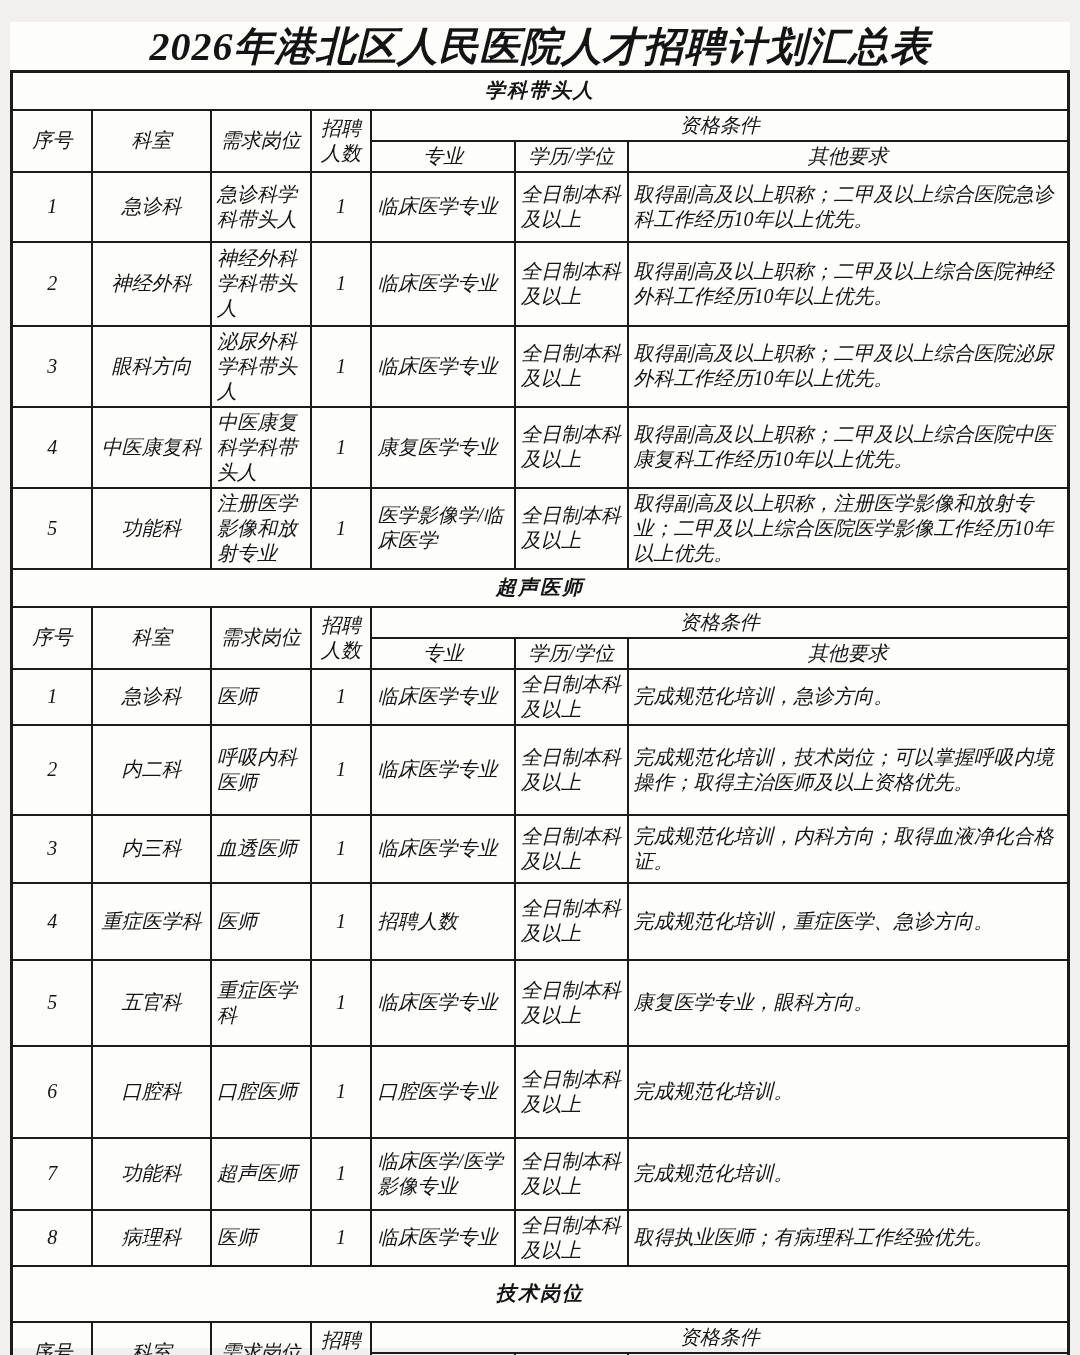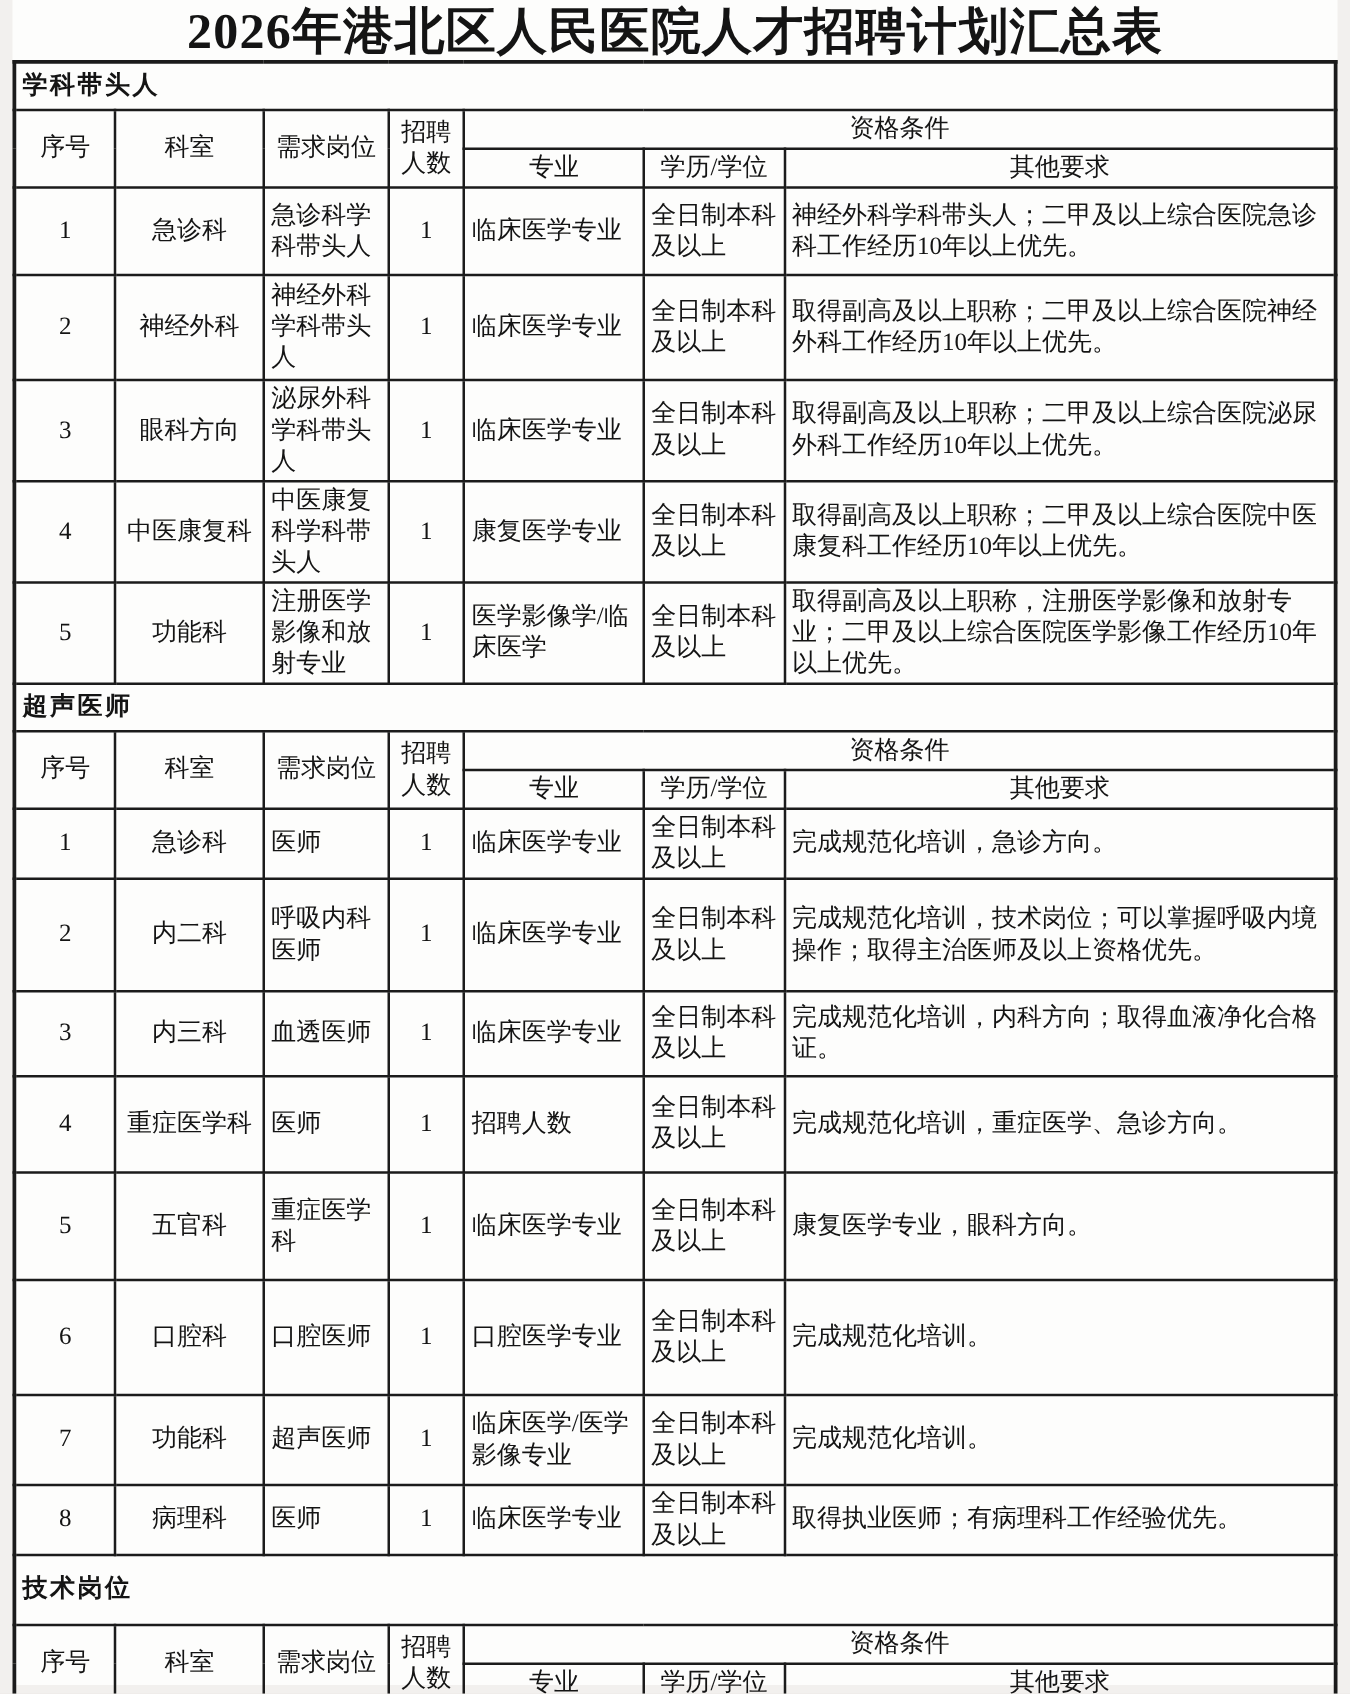--- a/index.html
+++ b/index.html
@@ -3,24 +3,25 @@
 <meta charset="utf-8">
 <style>
   * { margin: 0; padding: 0; box-sizing: border-box; }
   html, body { background: #e9e7e5; }
   .page {
     position: relative;
     width: 1080px;
     height: 1355px;
     margin: 0 auto;
     background: #f2f0ee;
-    padding: 0 10px 7px 10px;
+    padding: 22px 10px 7px 10px;
     font-family: "Liberation Serif", "DejaVu Serif", serif;
     color: #141414;
     overflow: hidden;
+    font-style: italic;
   }
   .sheet {
     width: 100%;
     height: 100%;
     background: #fdfdfc;
   }
   .doc-title {
     height: 48px;
     display: flex;
     align-items: center;
@@ -40,20 +41,21 @@
     border: 2px solid #1b1b1b;
     font-size: 20px;
     line-height: 1.25;
     padding: 2px 5px;
     vertical-align: middle;
     overflow: hidden;
   }
   td.band {
     font-size: 31px;
     font-weight: 700;
+    text-align: center;
     letter-spacing: 2px;
     padding: 2px 0;
   }
   td.hd { text-align: center; padding: 1px 2px; }
   td.c-center { text-align: center; }
   td.c-left { text-align: left; }
 </style>
 </head>
 <body>
 
@@ -86,21 +88,21 @@
             <td class="hd">学历/学位</td>
             <td class="hd">其他要求</td>
           </tr>
           <tr style="height: 70px;">
             <td class="c-center">1</td>
             <td class="c-center">急诊科</td>
             <td class="c-left">急诊科学科带头人</td>
             <td class="c-center">1</td>
             <td class="c-left">临床医学专业</td>
             <td class="c-left">全日制本科及以上</td>
-            <td class="c-left">神经外科学科带头人；二甲及以上综合医院急诊科工作经历10年以上优先。</td>
+            <td class="c-left">取得副高及以上职称；二甲及以上综合医院急诊科工作经历10年以上优先。</td>
           </tr>
           <tr style="height: 84px;">
             <td class="c-center">2</td>
             <td class="c-center">神经外科</td>
             <td class="c-left">神经外科学科带头人</td>
             <td class="c-center">1</td>
             <td class="c-left">临床医学专业</td>
             <td class="c-left">全日制本科及以上</td>
             <td class="c-left">取得副高及以上职称；二甲及以上综合医院神经外科工作经历10年以上优先。</td>
           </tr>

